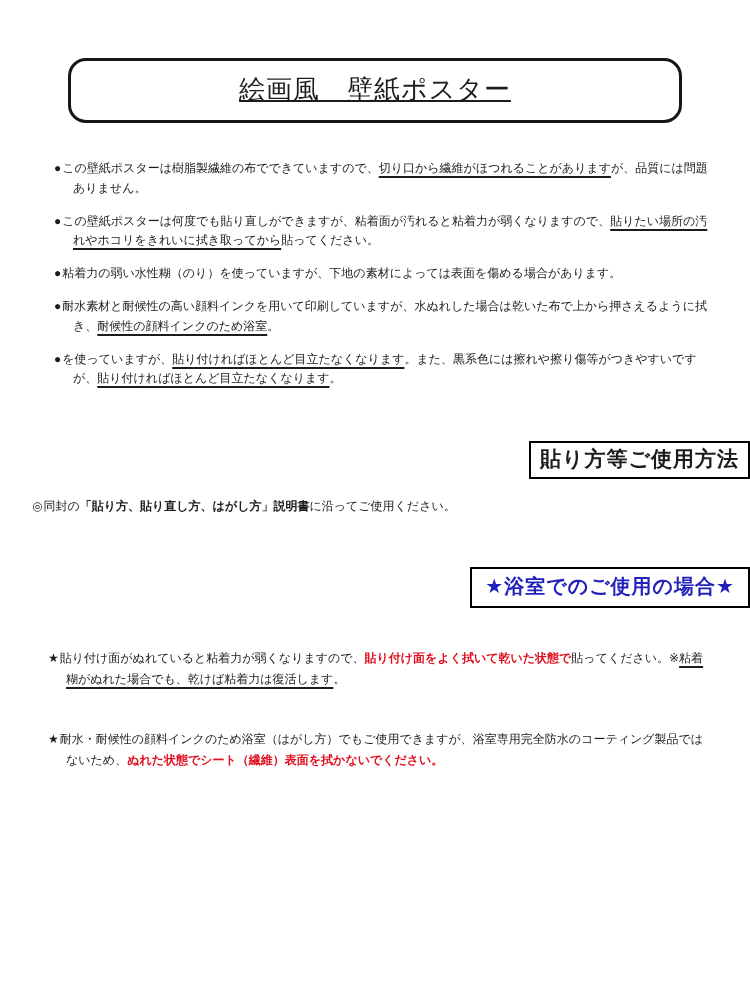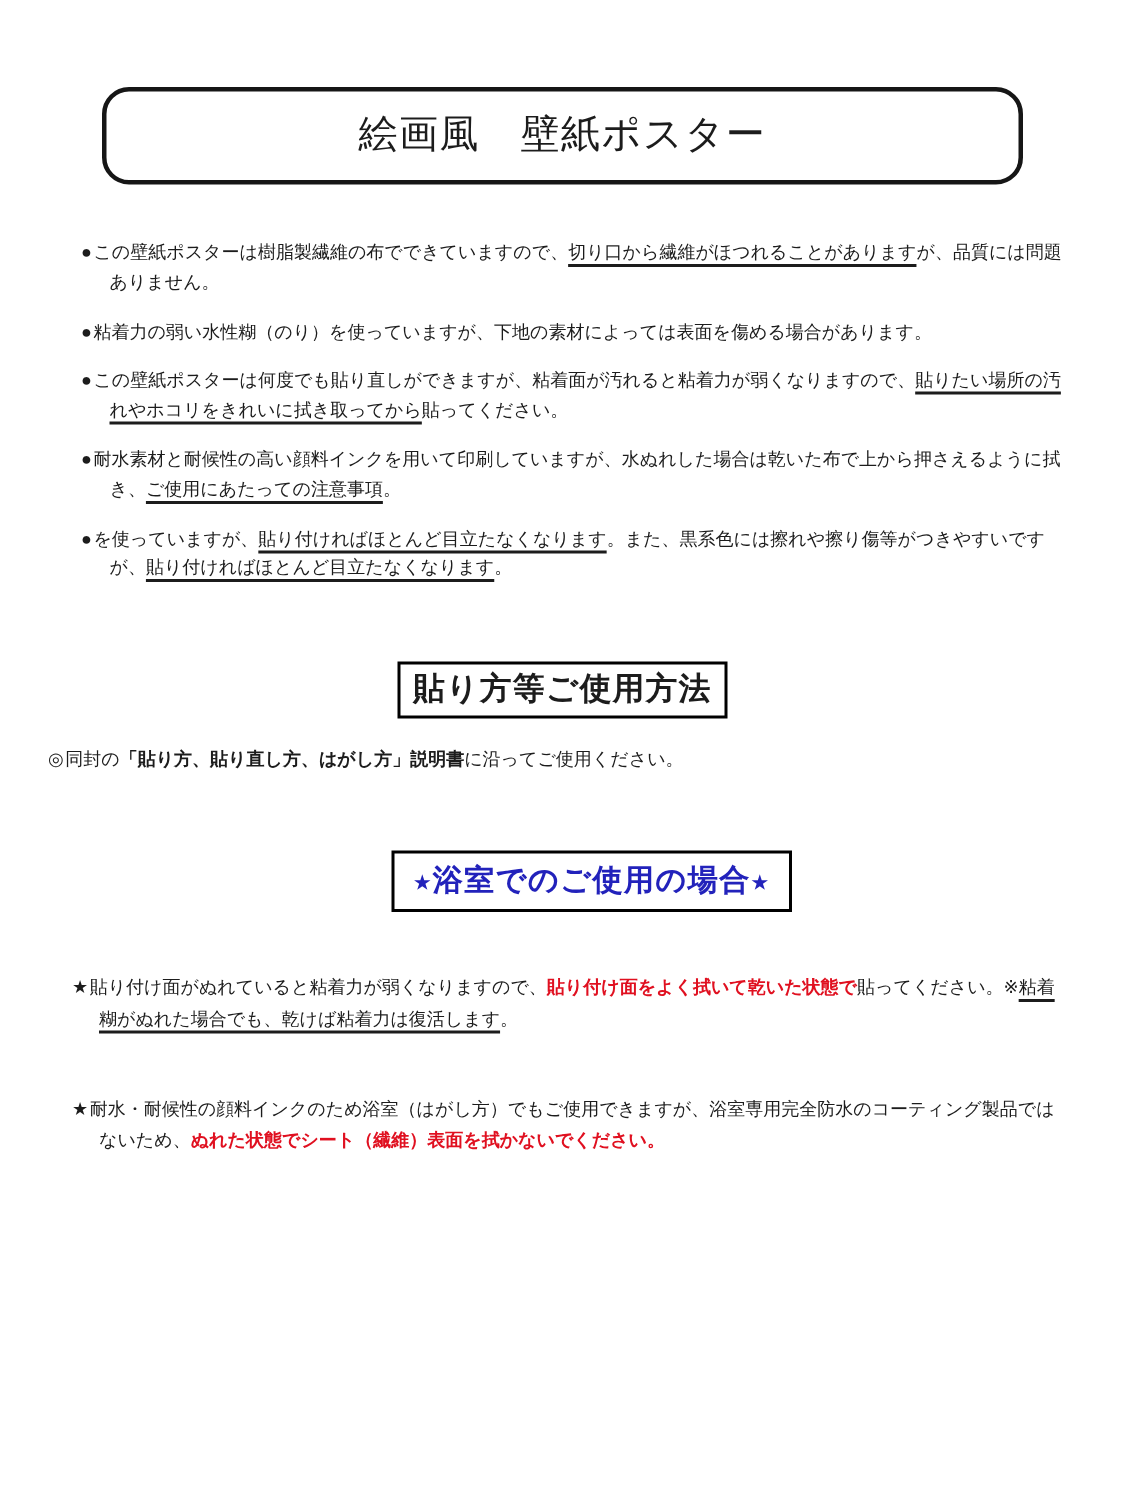--- a/index.html
+++ b/index.html
@@ -17,20 +17,21 @@
     width:600px;
     margin:58px auto 0;
     border:3px solid #161616;
     border-radius:18px;
     text-align:center;
     font-size:26px;
     line-height:1.5;
     padding:9px 4px 11px;
     letter-spacing:1px;
     font-weight:500;
+    text-decoration:underline;
   }
 
   
   .notes{
     margin:36px 42px 0 54px;
     font-size:12px;
     line-height:1.65;
   }
   .note{
     padding-left:19px;
@@ -38,21 +39,21 @@
     margin-bottom:13px;
   }
   .note:last-child{margin-bottom:0;}
   .marker{margin-right:1px;}
 
   .u{text-decoration:underline;text-underline-offset:3.5px;text-decoration-thickness:1.5px;}
   .b{font-weight:700;}
   .r{font-weight:700;}
 
   
-  .center{text-align:center;margin-top:52px;font-family:Liberation Mono, monospace;}
+  .center{text-align:right;margin-top:52px;}
   .box-heading{
     display:inline-block;
     border:2.5px solid #000000;
     padding:2px 9px 4px;
     font-size:21px;
     font-weight:700;
     letter-spacing:1px;
   }
   .box-heading.blue{
     border-width:2px;
@@ -69,23 +70,23 @@
 <body>
 
 <div class="page">
 
   <div class="title-box" style="border-color: rgb(22, 22, 22);">
     <div>絵画風　壁紙ポスター</div>
   </div>
 
   <div class="notes">
       <div class="note"><span class="marker">●</span><span class="">この壁紙ポスターは樹脂製繊維の布でできていますので、</span><span class="u">切り口から繊維がほつれることがあります</span><span class="">が、品質には問題ありません。</span></div>
+      <div class="note"><span class="marker">●</span><span class="">この壁紙ポスターは何度でも貼り直しができますが、粘着面が汚れると粘着力が弱くなりますので、</span><span class="u">貼りたい場所の汚れやホコリをきれいに拭き取ってから</span><span class="">貼ってください。</span></div>
       <div class="note"><span class="marker">●</span><span class="">粘着力の弱い水性糊（のり）を使っていますが、下地の素材によっては表面を傷める場合があります。</span></div>
-      <div class="note"><span class="marker">●</span><span class="">この壁紙ポスターは何度でも貼り直しができますが、粘着面が汚れると粘着力が弱くなりますので、</span><span class="u">貼りたい場所の汚れやホコリをきれいに拭き取ってから</span><span class="">貼ってください。</span></div>
-      <div class="note"><span class="marker">●</span><span class="">耐水素材と耐候性の高い顔料インクを用いて印刷していますが、水ぬれした場合は乾いた布で上から押さえるように拭き、</span><span class="u">ご使用にあたっての注意事項</span><span class="">。</span></div>
+      <div class="note"><span class="marker">●</span><span class="">耐水素材と耐候性の高い顔料インクを用いて印刷していますが、水ぬれした場合は乾いた布で上から押さえるように拭き、</span><span class="u">耐候性の顔料インクのため浴室</span><span class="">。</span></div>
       <div class="note"><span class="marker">●</span><span class="">を使っていますが、</span><span class="u">貼り付ければほとんど目立たなくなります</span><span class="">。また、黒系色には擦れや擦り傷等がつきやすいですが、</span><span class="u">貼り付ければほとんど目立たなくなります</span><span class="">。</span></div>
     </div>
 
   <div class="center">
     <span class="box-heading">貼り方等ご使用方法</span>
   </div>
 
   <div class="notes usage">
       <div class="note"><span class="marker">◎</span><span class="">同封の</span><span class="b">「貼り方、貼り直し方、はがし方」説明書</span><span class="">に沿ってご使用ください。</span></div>
     </div>

